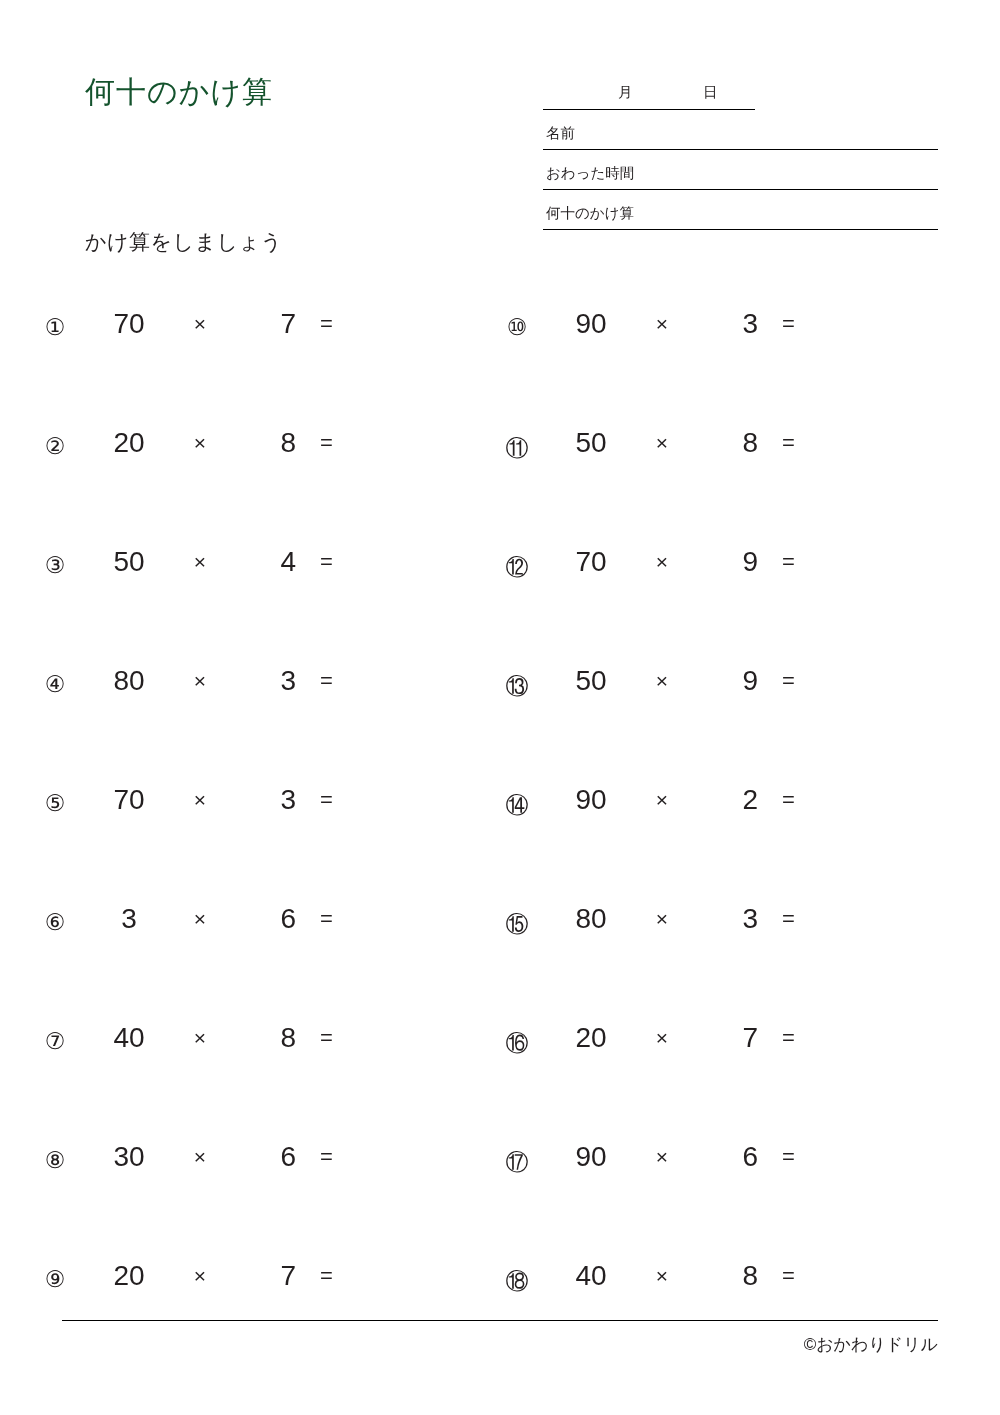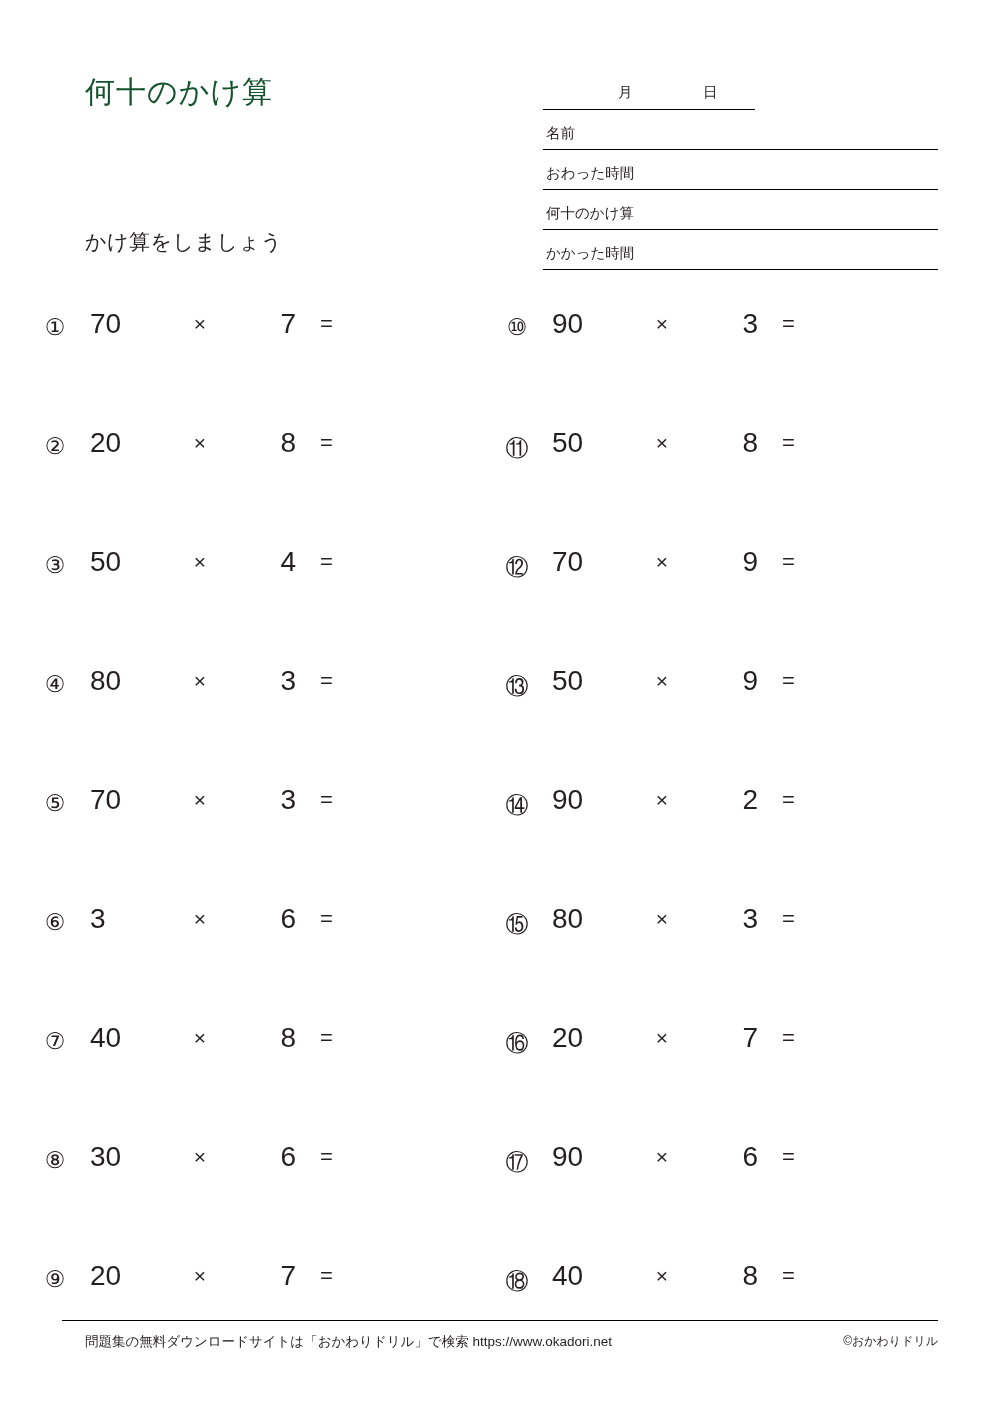--- a/index.html
+++ b/index.html
@@ -109,21 +109,21 @@
     font-size: 23px;
     width: 34px;
     text-align: center;
     color: #231f20;
   }
   .prob .a {
     position: absolute;
     left: 52px;
     top: 8px;
     width: 78px;
-    text-align: left;
+    text-align: center;
     font-size: 28px;
   }
   .prob .op {
     position: absolute;
     left: 150px;
     top: 12px;
     font-size: 21px;
     width: 24px;
     text-align: center;
   }
@@ -154,21 +154,21 @@
     position: absolute;
     left: 85px;
     top: 1333px;
     font-size: 13.5px;
     color: #231f20;
   }
   .footer-right {
     position: absolute;
     right: 62px;
     top: 1333px;
-    font-size: 12px;
+    font-size: 17px;
     color: #231f20;
     margin-left: 12px;
   }
 </style>
 </head>
 <body>
 
 <div class="page">
 
   <div class="title">何十のかけ算</div>
@@ -180,23 +180,20 @@
     </div>
     <div class="info-row">
       <span class="info-label">名前</span>
     </div>
     <div class="info-row">
       <span class="info-label">おわった時間</span>
     </div>
     <div class="info-row">
       <span class="info-label">何十のかけ算</span>
     </div>
-    <div class="info-row">
-      <span class="info-label">かかった時間</span>
-    </div>
   </div>
 
   <div class="instruction">かけ算をしましょう</div>
 
   <div class="problems">
     <div class="col col-left">
       <div class="prob">
         <span class="num">①</span>
         <span class="a">70</span>
         <span class="op">×</span>
@@ -322,16 +319,15 @@
         <span class="num">⑱</span>
         <span class="a">40</span>
         <span class="op">×</span>
         <span class="b">8</span>
         <span class="eq">=</span>
       </div>
     </div>
   </div>
 
   <div class="footer-line"></div>
-  <div class="footer-left">問題集の無料ダウンロードサイトは「おかわりドリル」で検索 https://www.okadori.net</div>
   <div class="footer-right">©おかわりドリル</div>
 
 </div>
 
 </body></html>

